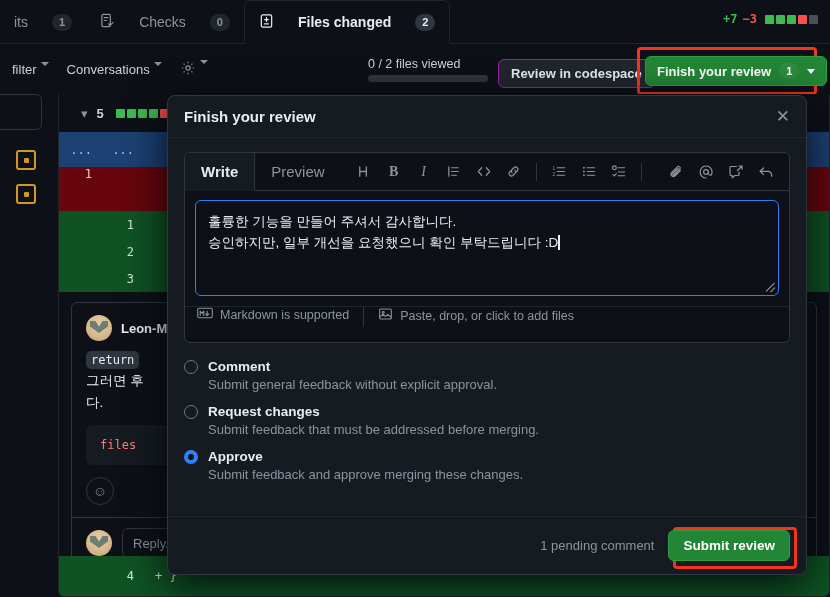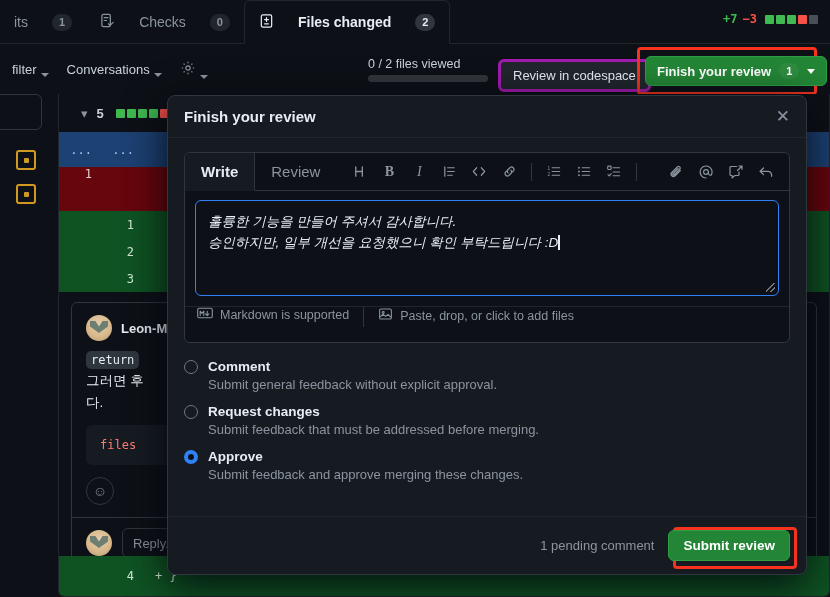--- a/index.html
+++ b/index.html
@@ -47,33 +47,33 @@
   .adds { color: #3fb950; }
   .dels { color: #f85149; }
   .sqs { display: flex; gap: 2px; margin-left: 3px; }
   .sq { width: 9px; height: 9px; border-radius: 1px; }
 
   .subbar {
     position: absolute; left: 0; top: 44px; width: 830px; height: 50px;
     display: flex; align-items: center; padding: 0 12px;
   }
   .subitem {
-    display: flex; align-items: flex-end; gap: 4px;
+    display: flex; align-items: flex-start; gap: 4px;
     color: #c9d1d9; font-size: 13px; margin-right: 18px; white-space: nowrap;
   }
   .caret { width: 0; height: 0; border-left: 4px solid transparent; border-right: 4px solid transparent; border-top: 4px solid #8b949e; }
 
   .viewed-wrap { position: absolute; left: 368px; top: 57px; width: 120px; }
   .viewed-text { color: #c9d1d9; font-size: 12.5px; text-align: left; white-space: nowrap; }
   .viewed-bar { margin-top: 4px; height: 7px; border-radius: 6px; background: #30363d; }
 
   .codespace-btn {
     position: absolute; left: 498px; top: 59px;
-    background: #21262d; border: 3px solid #a21caf; border-radius: 6px;
-    color: #e6edf3; font-size: 13px; font-weight: 400;
+    background: #21262d; border: 1px solid #a21caf; border-radius: 6px;
+    color: #e6edf3; font-size: 13px; font-weight: 700;
     padding: 6px 12px; white-space: nowrap;
   }
 
   .finish-highlight {
     position: absolute; left: 637px; top: 47px; width: 180px; height: 48px;
     border: 3px solid #f5331f; border-radius: 4px;
   }
   .finish-btn {
     position: absolute; left: 645px; top: 56px;
     display: flex; align-items: center; gap: 8px;
@@ -189,21 +189,21 @@
   .ed-tab.active {
     color: #e6edf3; font-weight: 600; background: #161b22;
     border-right: 1px solid #30363d; border-bottom: 1px solid #161b22;
     margin-bottom: -1px; border-radius: 6px 0 0 0;
   }
   .tb-icons { display: flex; align-items: center; gap: 0px; margin-left: 8px; color: #8b949e; }
   .tbi { width: 30px; height: 30px; display: flex; align-items: center; justify-content: center; }
   .tb-sep { width: 1px; height: 18px; background: #30363d; margin: 0 7px; }
   .tb-spacer { flex: 1; }
 
-  .ta-wrap { padding: 9px 10px 10px 10px; font-style: italic; }
+  .ta-wrap { padding: 9px 10px 10px 10px; }
   .ta {
     position: relative;
     border: 1px solid #2f81f7; border-radius: 6px; background: #0d1117;
     height: 96px; padding: 10px 12px;
   }
   .ta-line { color: #e6edf3; font-size: 13.5px; line-height: 21px; white-space: nowrap; }
   .caretbar { display: inline-block; width: 1.5px; height: 15px; background: #e6edf3; vertical-align: -3px; }
   .ta-grip {
     position: absolute; right: 3px; bottom: 3px; width: 9px; height: 9px;
     background:
@@ -404,21 +404,21 @@
   <div class="modal">
 
     <div class="modal-head">
       <div class="modal-title">Finish your review</div>
       <div class="close-x">✕</div>
     </div>
 
     <div class="editor">
       <div class="ed-toolbar">
         <div class="ed-tab active">Write</div>
-        <div class="ed-tab">Review</div>
+        <div class="ed-tab">Preview</div>
 
         <div class="tb-icons">
           <div class="tbi">
             <svg width="15" height="15" viewBox="0 0 16 16" fill="none" stroke="#8b949e" stroke-width="1.4" stroke-linecap="round">
               <path d="M4 3v10M11 3v10M4 8h7"></path>
             </svg>
           </div>
           <div class="tbi">
             <span style="font-weight:700;font-size:14px;color:#8b949e;font-family:'Liberation Serif',serif;">B</span>
           </div>

